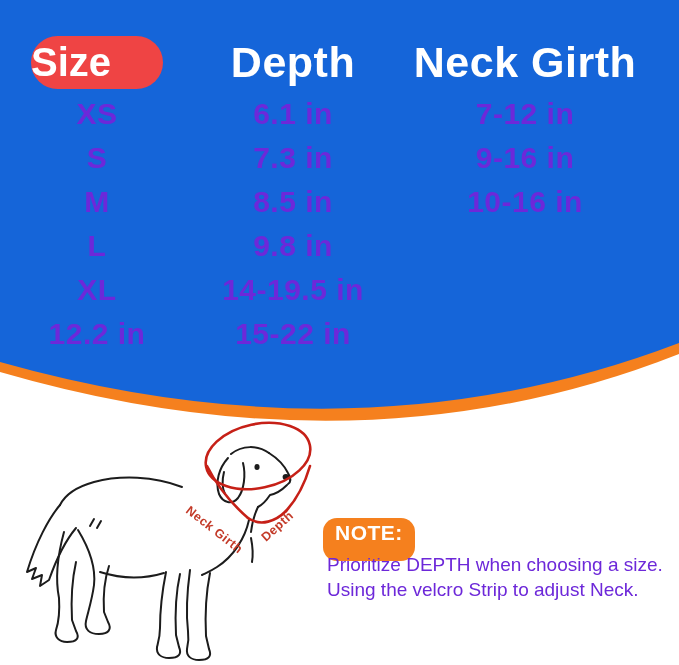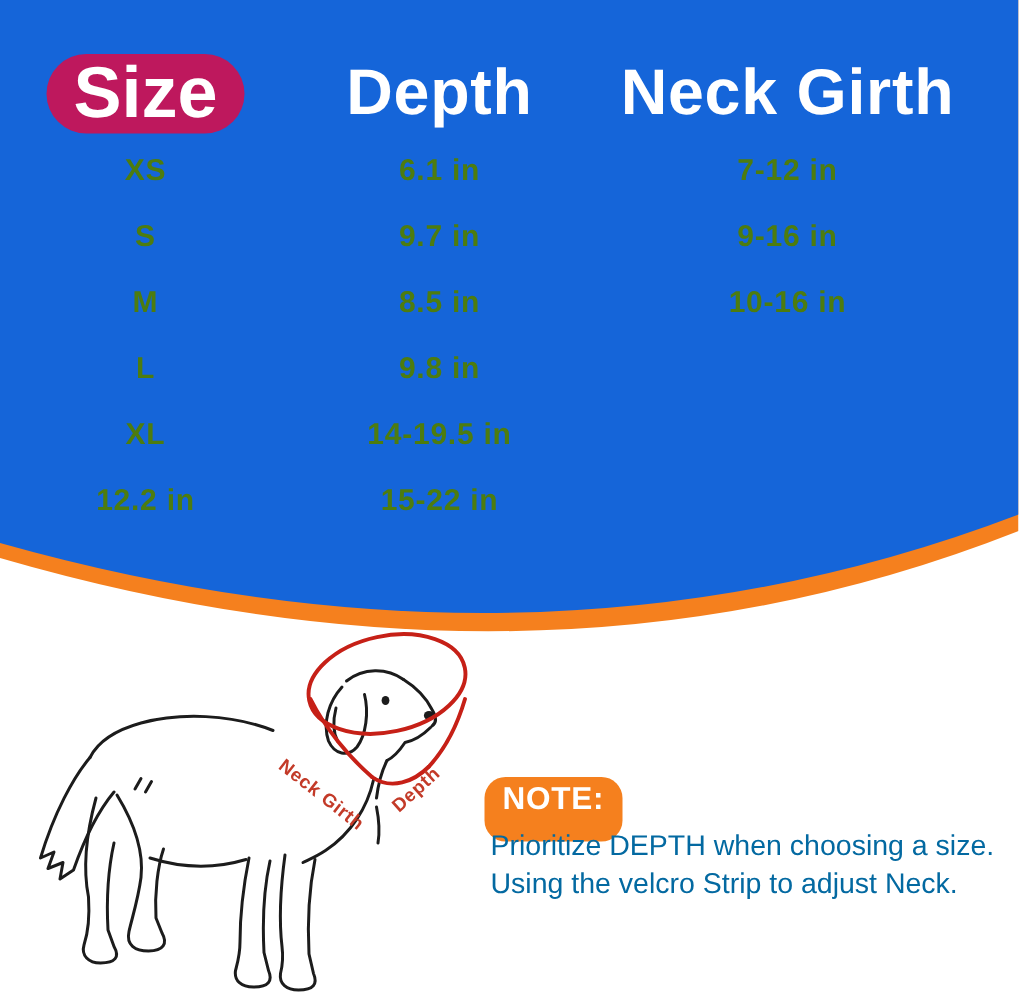--- a/index.html
+++ b/index.html
@@ -8,47 +8,47 @@
     position:relative;width:679px;height:665px;background:#ffffff;overflow:hidden;
   }
   
   .hero{position:absolute;left:0;top:0;width:679px;height:440px;}
   .hero svg{position:absolute;left:0;top:0;display:block;}
   
   .table-overlay{position:absolute;left:0;top:0;width:679px;}
   .t-row{display:grid;grid-template-columns:194px 198px 266px;align-items:center;}
   .t-head{height:60px;margin-top:32px;}
   .size-pill{
-    justify-self:center;background:#be185d;color:#ffffff;
+    justify-self:center;background:#ef4444;color:#ffffff;
     width:132px;height:53px;border-radius:27px;
-    display:flex;align-items:center;justify-content:center;
-    font-size:48px;font-weight:bold;
+    display:flex;align-items:center;justify-content:flex-start;
+    font-size:40px;font-weight:bold;
   }
   .t-header-cell{
     text-align:center;color:#ffffff;font-size:43px;font-weight:bold;letter-spacing:0.5px;
   }
   .t-data{height:44px;}
   .t-cell{
-    text-align:center;color:#4d7c0f;font-size:20px;font-weight:bold;letter-spacing:0.5px;
+    text-align:center;color:#6d28d9;font-size:30px;font-weight:bold;letter-spacing:0.5px;
   }
   
   .dog-figure{position:absolute;left:20px;top:420px;width:340px;height:245px;}
   .cone-label{
     font-family:"Liberation Sans", sans-serif;font-size:12.5px;font-weight:600;
     fill:#C33A28;letter-spacing:0.5px;
   }
   
   .note-badge{
     position:absolute;left:323px;top:518px;
     background:#F5801E;color:#ffffff;border-radius:14px;
     padding:3px 12px 16px 12px;font-size:21px;font-weight:bold;letter-spacing:0.5px;
   }
   .note-text{
     position:absolute;left:327px;top:552px;width:340px;
-    color:#0369a1;font-size:19px;line-height:25px;
+    color:#6d28d9;font-size:19px;line-height:25px;
   }
 </style>
 </head>
 <body>
 
 <div class="canvas">
 
   <div class="hero">
     <svg width="679" height="440" viewBox="0 0 679 440">
       <path d="M0,0 H679 V354 Q365,478 0,372 Z" fill="#F5801E"></path>
@@ -65,21 +65,21 @@
       <div class="t-header-cell">Neck Girth</div>
     </div>
 
     <div class="t-row t-data">
       <div class="t-cell">XS</div>
       <div class="t-cell">6.1 in</div>
       <div class="t-cell">7-12 in</div>
     </div>
     <div class="t-row t-data">
       <div class="t-cell">S</div>
-      <div class="t-cell">9.7 in</div>
+      <div class="t-cell">7.3 in</div>
       <div class="t-cell">9-16 in</div>
     </div>
     <div class="t-row t-data">
       <div class="t-cell">M</div>
       <div class="t-cell">8.5 in</div>
       <div class="t-cell">10-16 in</div>
     </div>
     <div class="t-row t-data">
       <div class="t-cell">L</div>
       <div class="t-cell">9.8 in</div>

